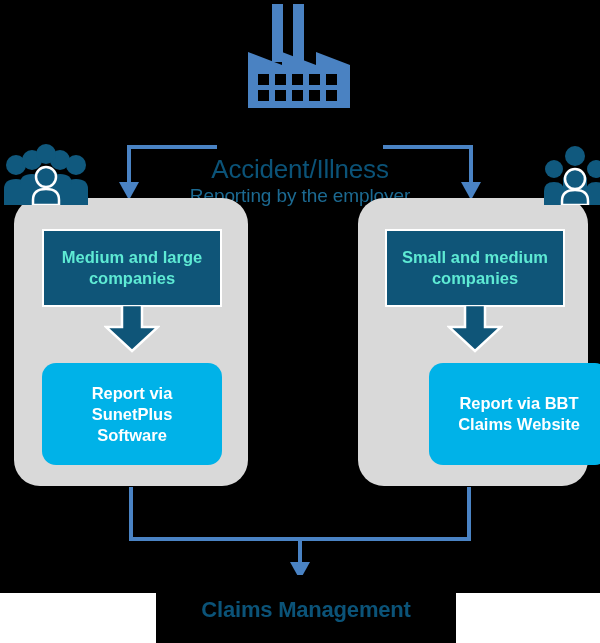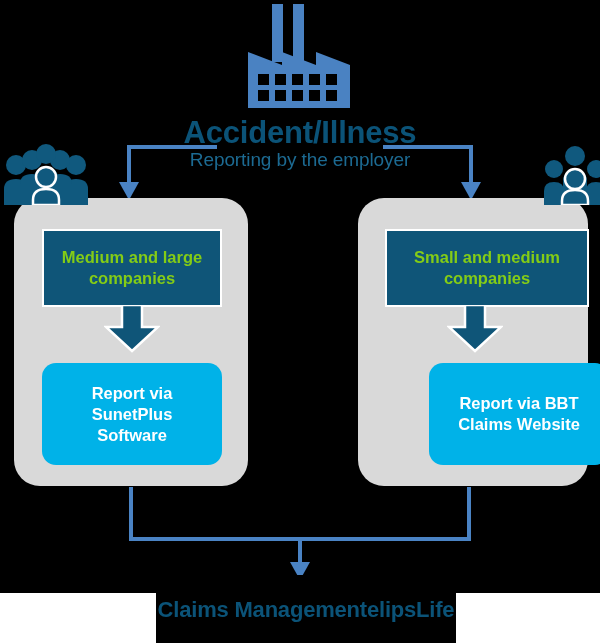--- a/index.html
+++ b/index.html
@@ -31,25 +31,26 @@
   
   .header-block {
     position: absolute;
     left: 0px;
     top: 118px;
     width: 600px;
     text-align: center;
     pointer-events: none;
   }
   .header-title {
-    font-size: 31px;
-    font-weight: bold;
+    font-size: 26px;
+    font-weight: normal;
     color: #0B5378;
     line-height: 30px;
     letter-spacing: -0.2px;
+    margin-top: 36px;
   }
   .header-subtitle {
     font-size: 19px;
     font-weight: normal;
     color: #1C6A92;
     line-height: 24px;
     letter-spacing: -0.1px;
   }
 
   
@@ -88,33 +89,33 @@
     z-index: 2;
   }
   .panel-left  { left: 14px;  top: 198px; width: 234px; height: 288px; }
   .panel-right { left: 358px; top: 198px; width: 230px; height: 288px; }
 
   
   .cat-box {
     position: absolute;
     background: #0F5578;
     border: 2px solid #FFFFFF;
-    color: #84cc16;
+    color: #5eead4;
     font-size: 16.5px;
     font-weight: bold;
     line-height: 21px;
     display: flex;
     align-items: center;
     justify-content: center;
     text-align: center;
     z-index: 3;
     padding: 4px 8px;
   }
   .cat-left  { left: 42px;  top: 229px; width: 180px; height: 78px; }
-  .cat-right { left: 385px; top: 229px; width: 204px; height: 78px; }
+  .cat-right { left: 385px; top: 229px; width: 180px; height: 78px; }
 
   
   .navy-arrow {
     position: absolute;
     width: 56px;
     height: 48px;
     z-index: 3;
   }
   .navy-arrow-left  { left: 104px; top: 305px; }
   .navy-arrow-right { left: 447px; top: 305px; }
@@ -279,16 +280,15 @@
     <path d="M18 0 L38 0 L38 22 L54 22 L28 46 L2 22 L18 22 Z" fill="#0F5578" stroke="#FFFFFF" stroke-width="2.5"></path>
   </svg>
 
   <div class="action-box action-right">Report via BBT Claims Website</div>
 
   <div class="bottom-white-left"></div>
   <div class="bottom-white-right"></div>
 
   <div class="bottom-banner">
     <div class="bottom-line">Claims Management</div>
-    <div class="bottom-line">elipsLife</div>
   </div>
 
 </div>
 
 </body></html>

